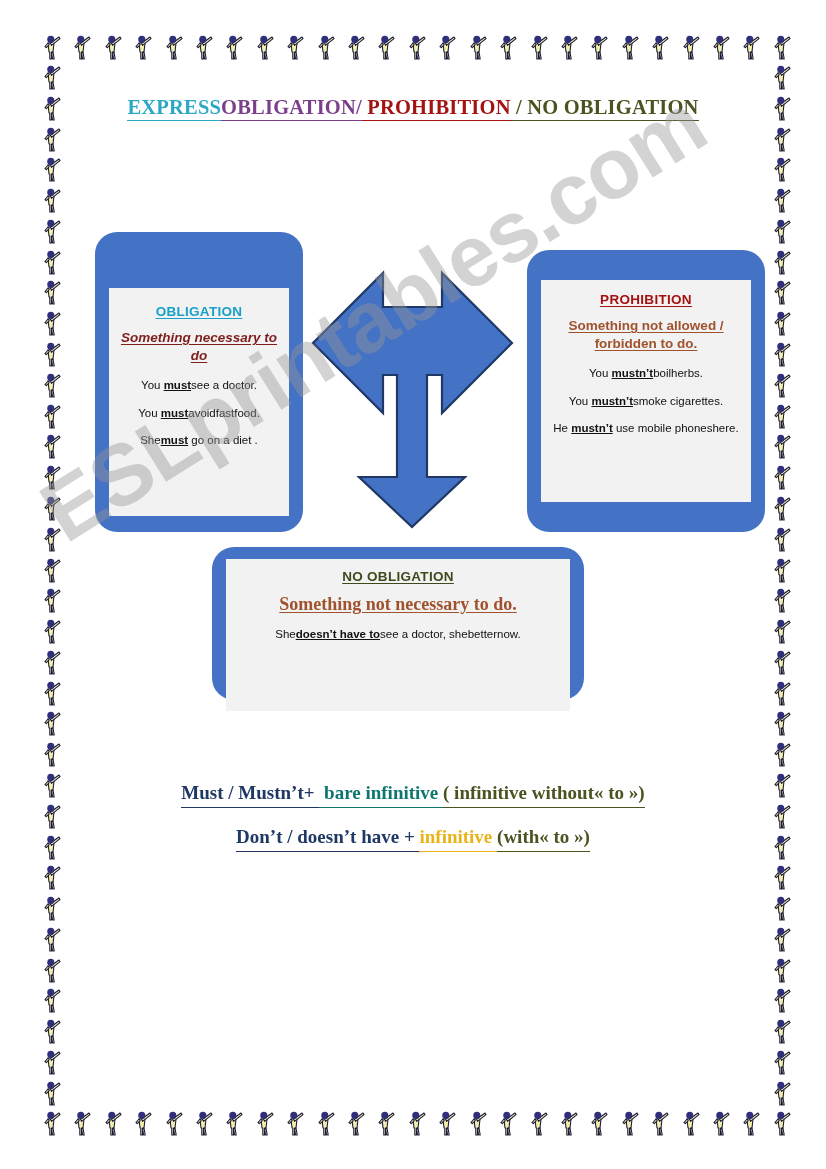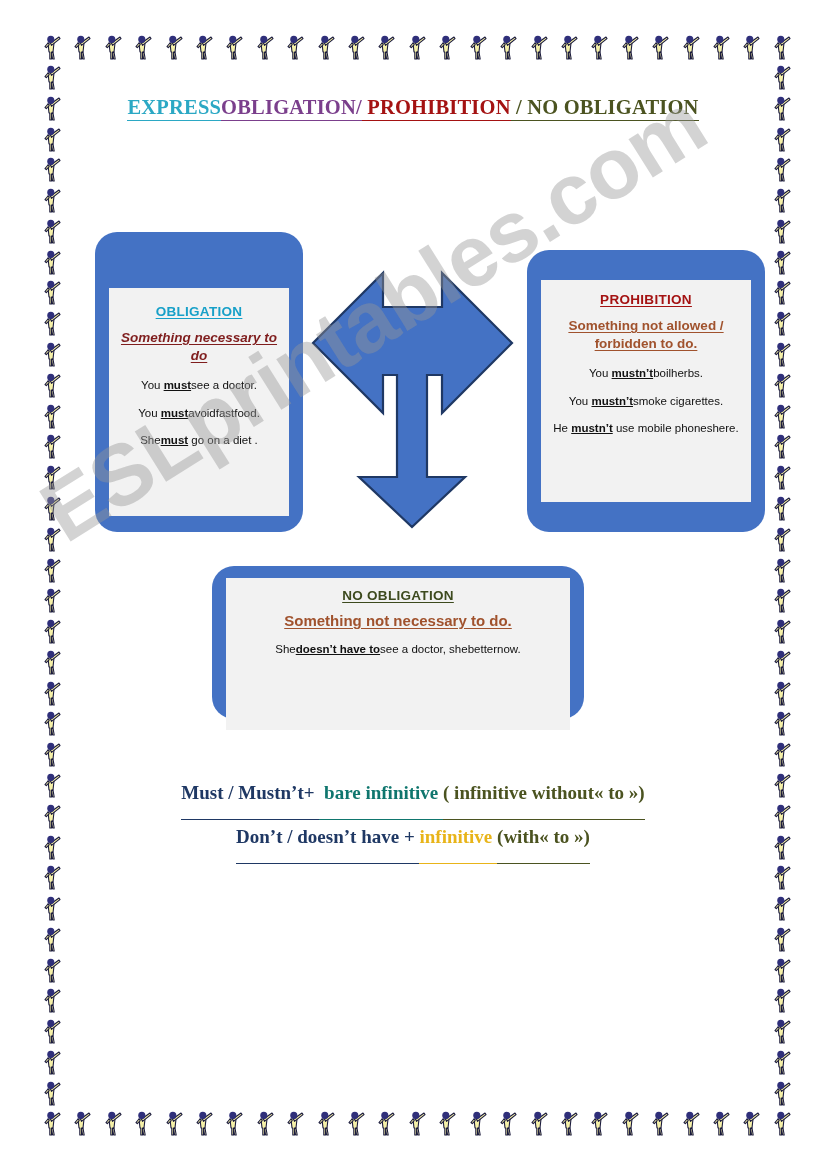--- a/index.html
+++ b/index.html
@@ -43,37 +43,37 @@
   .ex{font-size:11.5px;color:#111;line-height:1.4;margin:0 0 11px;}
   .ex b{font-weight:bold;text-decoration:underline;text-underline-offset:1px;}
 
   
   #box-obligation{left:95px;top:232px;width:208px;height:300px;}
   #box-obligation .inner{left:14px;top:56px;width:180px;height:228px;}
 
   #box-prohibition{left:527px;top:250px;width:238px;height:282px;}
   #box-prohibition .inner{left:14px;top:30px;width:210px;height:222px;}
 
-  #box-noobligation{left:212px;top:547px;width:372px;height:153px;margin-top:19px;}
+  #box-noobligation{left:212px;top:547px;width:372px;height:153px;}
   #box-noobligation .inner{left:14px;top:12px;width:344px;height:152px;}
   #box-noobligation .boxhead{margin:2px 0 8px;}
-  #box-noobligation .boxsub{font-size:15px;margin-bottom:10px;}
+  #box-noobligation .boxsub{font-size:18px;margin-bottom:10px;font-family:Liberation Serif, serif;}
   #box-noobligation .ex{margin-bottom:9px;}
 
   
   #arrow{position:absolute;left:305px;top:265px;width:215px;height:265px;}
 
   
   .rule{
     position:absolute;width:826px;text-align:center;
     font-family:"Liberation Serif", serif;font-size:19px;font-weight:bold;white-space:nowrap;
   }
   #rule1{top:782px;}
   #rule2{top:826px;}
-  .rule span{border-bottom:1.4px solid currentColor;padding-bottom:16px;}
+  .rule span{border-bottom:1.4px solid currentColor;padding-bottom:4px;}
 
   
   #watermark{
     position:absolute;left:50px;top:470px;width:700px;
     font-family:"Liberation Sans", sans-serif;
     font-size:86px;font-weight:bold;color:rgba(150,150,150,0.42);
     transform:rotate(-32deg);transform-origin:left center;
     white-space:nowrap;pointer-events:none;letter-spacing:-1px;
   }
 </style>

